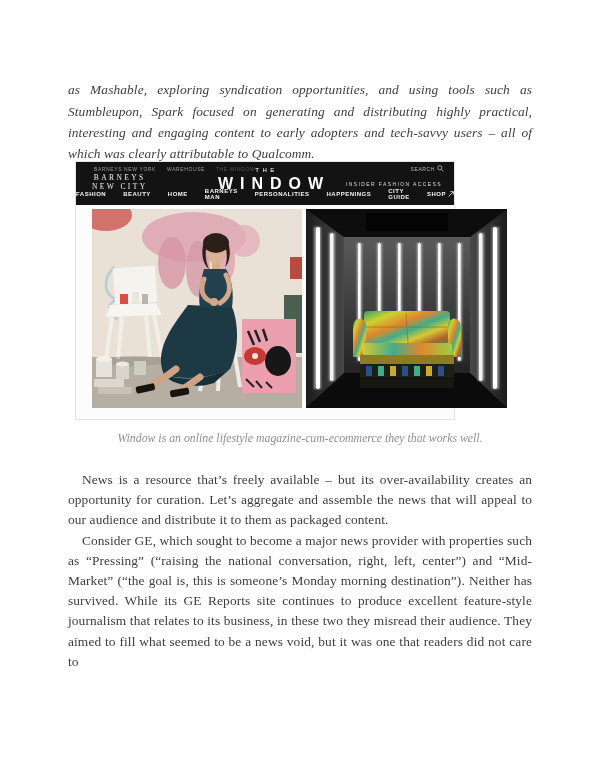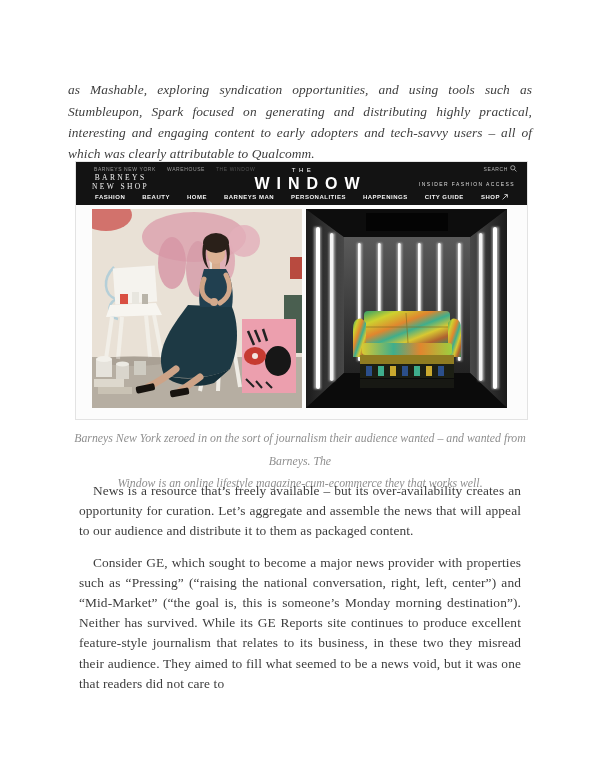--- a/index.html
+++ b/index.html
@@ -7,25 +7,25 @@
     width:600px;height:776px;background:#ffffff;position:relative;
     font-family:"Liberation Serif", serif;overflow:hidden;
   }
   .body-text{
     position:absolute;left:68px;width:464px;color:#3d3d3d;
     font-size:13.4px;line-height:21.2px;text-align:justify;letter-spacing:0.1px;
   }
   #para1{top:66px;font-style:italic;}
   #text-block-2{position:absolute;left:68px;top:470px;width:464px;color:#3d3d3d;
     font-size:13.4px;line-height:20.2px;text-align:justify;letter-spacing:0.1px;}
-  #text-block-2 p{margin:11px;text-indent:14px;}
+  #text-block-2 p{margin:0;text-indent:14px;}
 
   
   .figure{
-    position:absolute;left:75px;top:161px;width:453px;height:259px;
+    position:absolute;left:75px;top:161px;width:380px;height:259px;
     border:1px solid #e3e3e3;background:#fcfcfc;box-sizing:border-box;
   }
   .site-header{
     position:relative;height:43px;background:#131313;color:#fff;
     font-family:"Liberation Sans", sans-serif;
   }
   .utility{
     position:absolute;top:3px;left:18px;right:10px;
     display:flex;justify-content:space-between;align-items:center;
     font-size:5px;letter-spacing:0.6px;
@@ -79,21 +79,21 @@
           <span>SEARCH</span>
           <svg width="7" height="7" viewBox="0 0 10 10">
             <circle cx="4" cy="4" r="3" fill="none" stroke="#b5b5b5" stroke-width="1.2"></circle>
             <line x1="6.2" y1="6.2" x2="9.2" y2="9.2" stroke="#b5b5b5" stroke-width="1.2"></line>
           </svg>
         </div>
       </div>
 
       <div class="brand">
         <div>BARNEYS</div>
-        <div>NEW SHOP</div>
+        <div>NEW CITY</div>
       </div>
 
       <div class="logo">
         <div class="logo-the">THE</div>
         <div class="logo-window">WINDOW</div>
       </div>
 
       <div class="tagline">INSIDER FASHION ACCESS</div>
 
       <nav class="nav">
@@ -243,21 +243,20 @@
           <rect x="108" y="157" width="6" height="10" fill="#3fae8c"></rect>
           <rect x="120" y="157" width="6" height="10" fill="#caa92f"></rect>
           <rect x="132" y="157" width="6" height="10" fill="#2b4f8a"></rect>
         </g>
         <rect x="54" y="170" width="94" height="9" fill="#23251c" opacity="0.5"></rect>
       </svg>
     </div>
   </figure>
 
   <div class="caption">
-    <div>Barneys New York zeroed in on the sort of journalism their audience wanted – and wanted from Barneys. The</div>
     <div>Window is an online lifestyle magazine-cum-ecommerce they that works well.</div>
   </div>
 
   <div id="text-block-2">
     <p>News is a resource that’s freely available – but its over-availability creates an opportunity for curation. Let’s aggregate and assemble the news that will appeal to our audience and distribute it to them as packaged content.</p>
     <p>Consider GE, which sought to become a major news provider with properties such as “Pressing” (“raising the national conversation, right, left, center”) and “Mid-Market” (“the goal is, this is someone’s Monday morning destination”). Neither has survived. While its GE Reports site continues to produce excellent feature-style journalism that relates to its business, in these two they misread their audience. They aimed to fill what seemed to be a news void, but it was one that readers did not care to</p>
   </div>
 
 </main>
 

